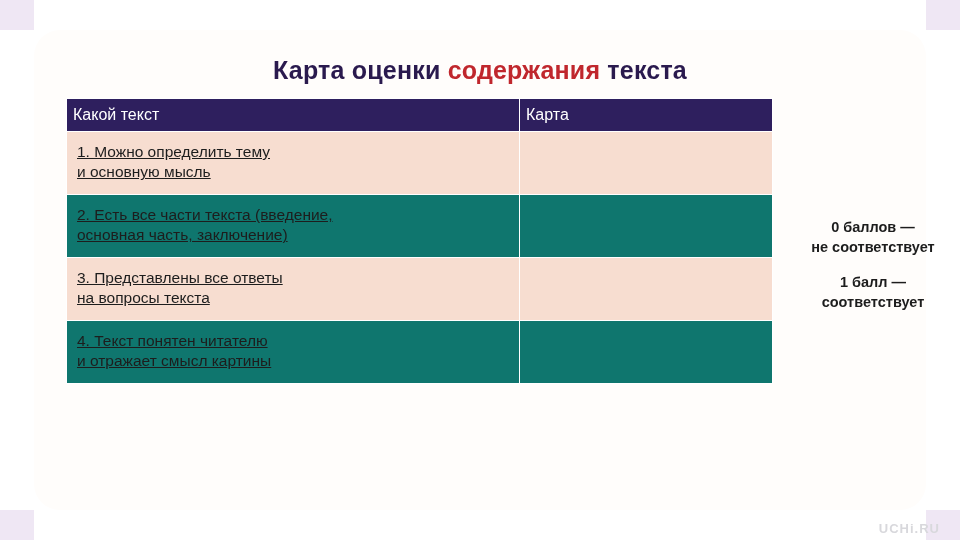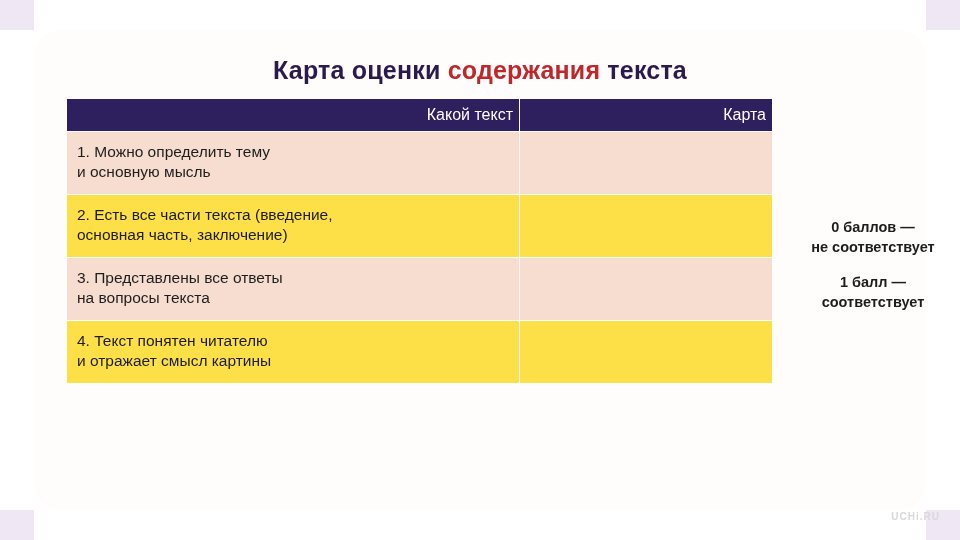--- a/index.html
+++ b/index.html
@@ -54,42 +54,43 @@
     border-collapse: collapse;
     width: 680px;
     table-layout: fixed;
   }
   table.score-table th {
     background: #2e1f5e;
     color: #ffffff;
     font-size: 16px;
     font-weight: normal;
     padding: 7px 6px;
-    text-align: right;
+    text-align: left;
     border: 1px solid #ffffff;
   }
   table.score-table th.col-text {
     width: 440px;
   }
   table.score-table th.col-score {
     width: 240px;
   }
   table.score-table td {
     font-size: 15.5px;
     color: #1d1d1d;
     padding: 10px 10px 11px 10px;
     vertical-align: top;
     border: 1px solid #ffffff;
     line-height: 1.32;
+    text-decoration: underline;
   }
   table.score-table tr.odd td {
     background: #f7ddd0;
   }
   table.score-table tr.even td {
-    background: #fde047;
+    background: #0f766e;
   }
   td.score-cell {
     background-clip: padding-box;
   }
   .legend {
     position: absolute;
     left: 738px;
     top: 188px;
     width: 160px;
     text-align: center;
@@ -101,22 +102,22 @@
   }
   .legend .block {
     margin-bottom: 16px;
   }
   .legend .block:last-child {
     margin-bottom: 12px;
   }
   .watermark {
     position: absolute;
     right: 20px;
-    bottom: 18px;
-    font-size: 10px;
+    bottom: 4px;
+    font-size: 13px;
     font-weight: bold;
     color: #d8d8dc;
     letter-spacing: 1px;
   }
   .corner {
     position: absolute;
     background: #efe7f4;
   }
   .corner-tl { left: 0; top: 0; width: 34px; height: 30px; }
   .corner-tr { right: 0; top: 0; width: 34px; height: 30px; }

